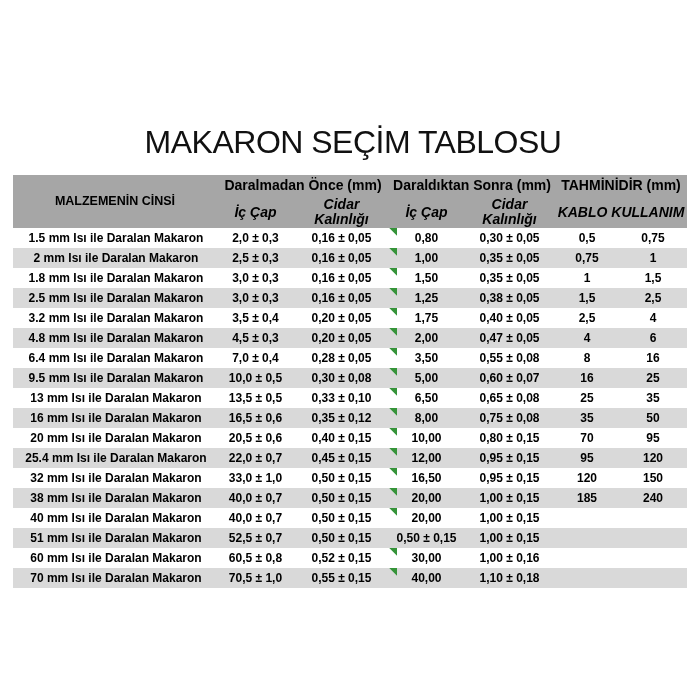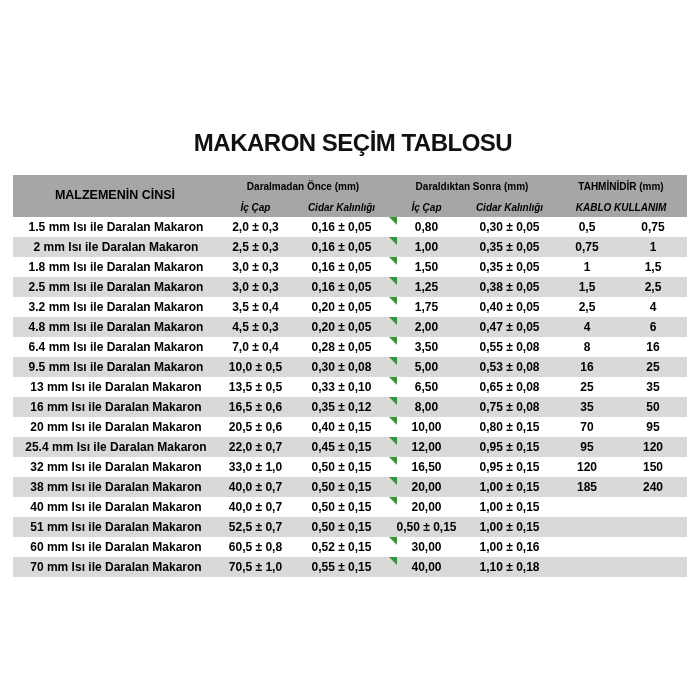--- a/index.html
+++ b/index.html
@@ -7,36 +7,36 @@
     margin: 0; padding: 0;
     width: 700px; height: 700px;
     background: #ffffff;
     font-family: "Liberation Sans", sans-serif;
     color: #000000;
   }
   .page { width: 700px; height: 700px; overflow: hidden; }
   .title {
     margin: 126px 0 4px 0;
     text-align: center;
-    font-size: 24px;
+    font-size: 32px;
     line-height: 33px;
-    font-weight: bold;
+    font-weight: normal;
     letter-spacing: -0.5px;
     color: #111111;
     padding-left: 6px;
   }
   table.makaron {
     border-collapse: collapse;
     table-layout: fixed;
     width: 674px;
     margin: 16px auto;
   }
   thead th {
     background: #a6a6a6;
-    font-size: 10px;
+    font-size: 14px;
     font-weight: bold;
     text-align: center;
     vertical-align: middle;
     padding: 0 2px;
     line-height: 1.1;
   }
   thead tr.group-row th { height: 22px; }
   thead tr.sub-row th { height: 20px; font-style: italic; }
   thead th.material-head { font-size: 12.5px; }
   tbody td {
@@ -157,21 +157,21 @@
           <td>3,50<span class="marker"></span></td>
           <td>0,55 ± 0,08</td>
           <td>8</td>
           <td>16</td>
         </tr>
         <tr class="stripe">
           <td class="mat">9.5 mm Isı ile Daralan Makaron</td>
           <td>10,0 ± 0,5</td>
           <td>0,30 ± 0,08</td>
           <td>5,00<span class="marker"></span></td>
-          <td>0,53 ± 0,08</td>
+          <td>0,60 ± 0,07</td>
           <td>16</td>
           <td>25</td>
         </tr>
         <tr>
           <td class="mat">13 mm Isı ile Daralan Makaron</td>
           <td>13,5 ± 0,5</td>
           <td>0,33 ± 0,10</td>
           <td>6,50<span class="marker"></span></td>
           <td>0,65 ± 0,08</td>
           <td>25</td>

